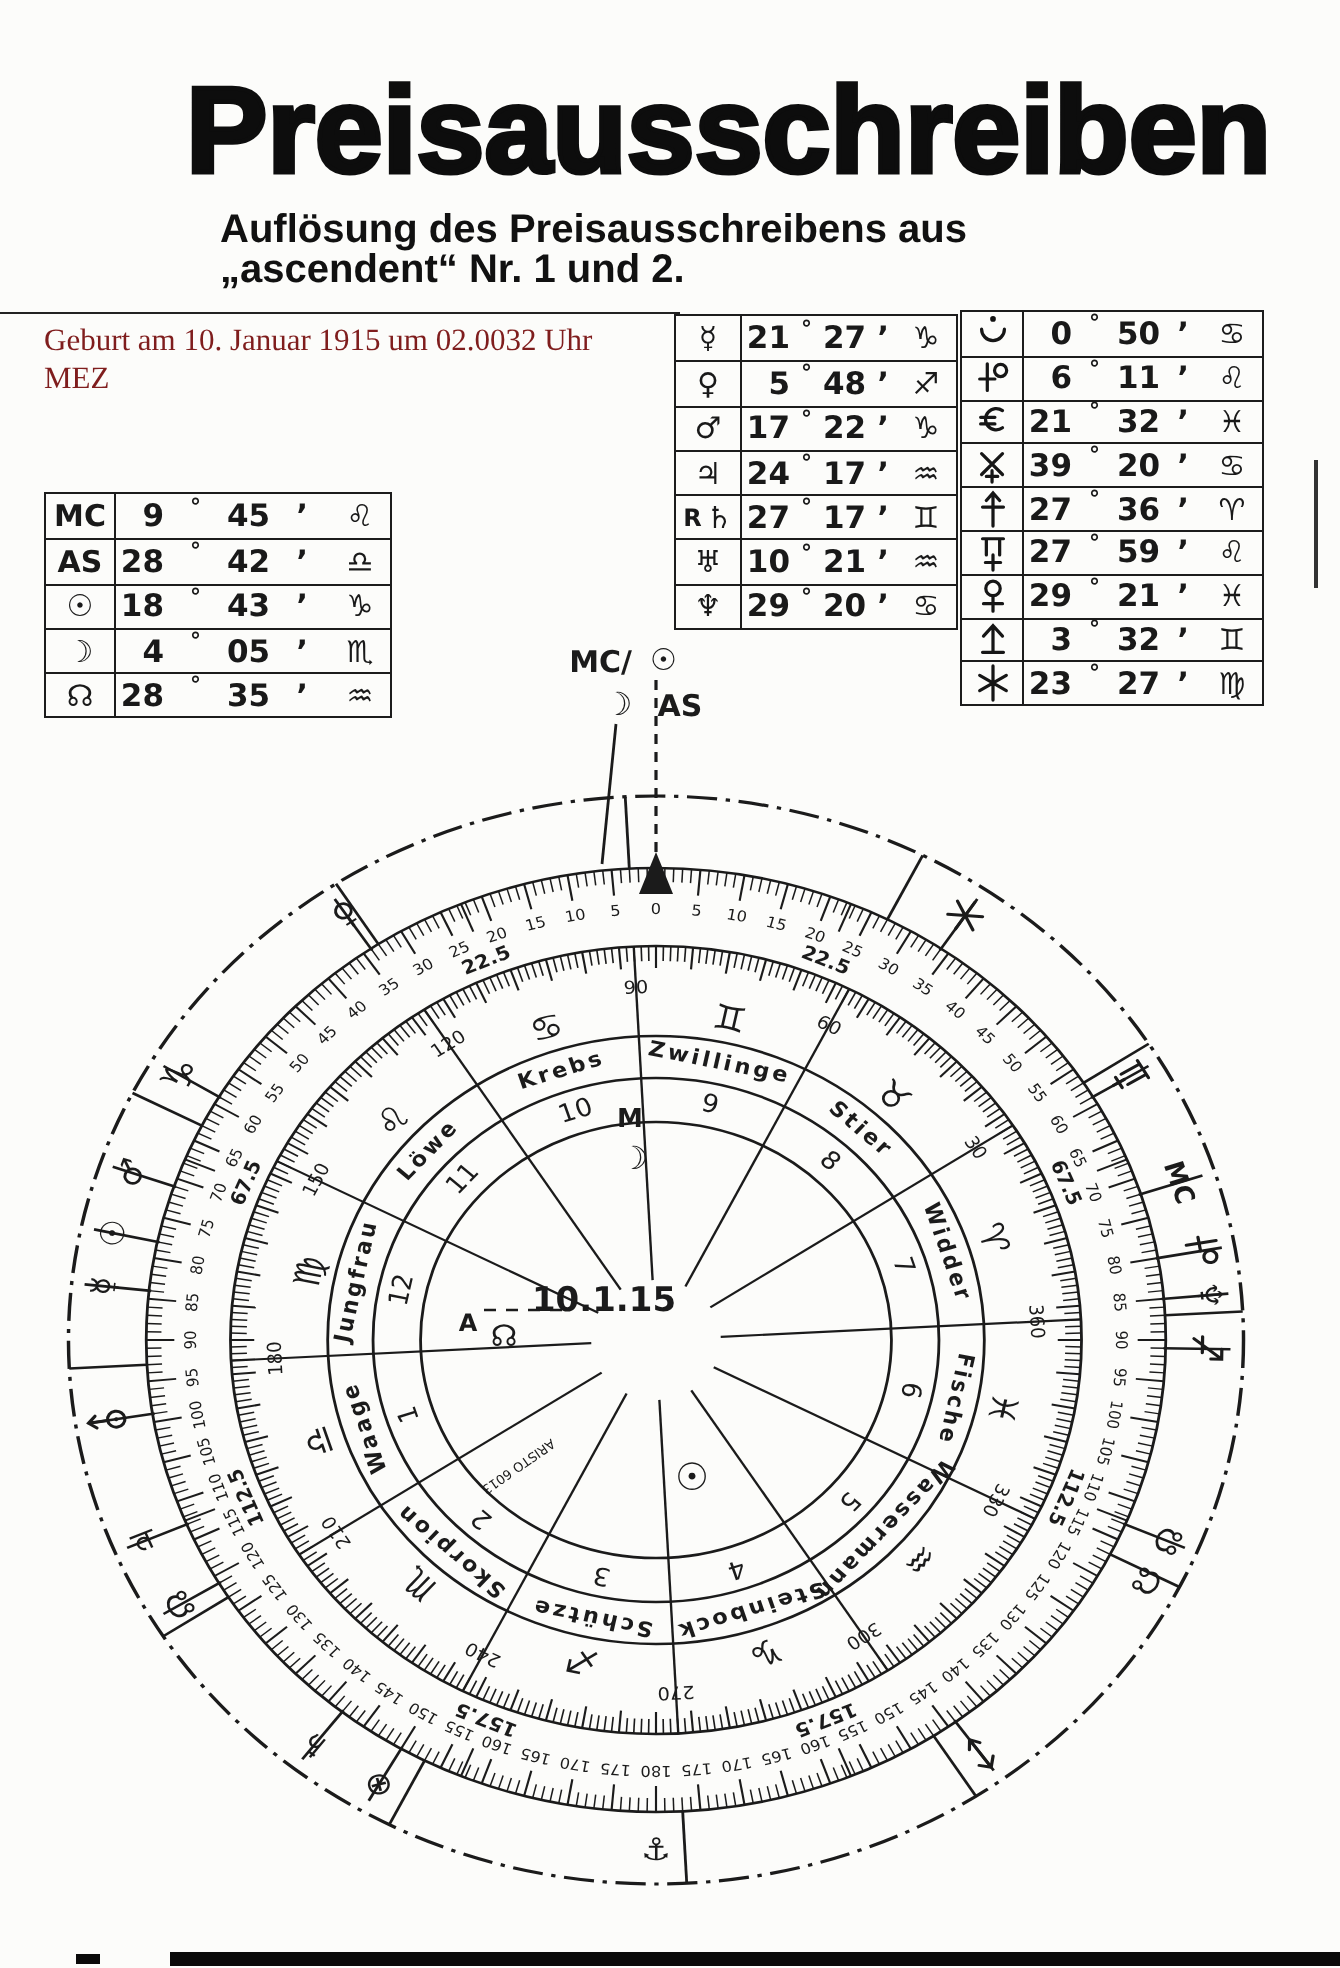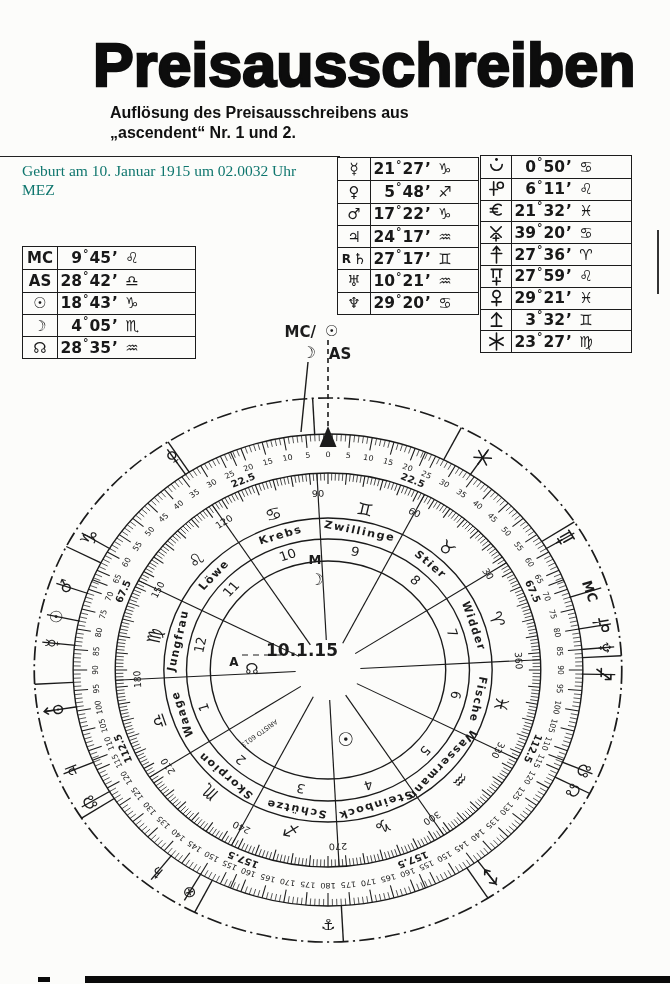--- a/index.html
+++ b/index.html
@@ -3,32 +3,32 @@
 <meta charset="utf-8">
 <style>
   html,body{margin:0;padding:0;background:#e8e8e4;}
   #page{position:relative;width:670px;height:984px;background:#fcfcfa;overflow:hidden;
         font-family:"DejaVu Sans",sans-serif;color:#191919;}
   
   #title{position:absolute;left:93px;top:30px;font-family:"Liberation Sans",sans-serif;
          font-weight:bold;font-size:61px;letter-spacing:0px;color:#0d0d0d;
          -webkit-text-stroke:2.4px #0d0d0d;white-space:nowrap;}
   .sub{position:absolute;left:110px;font-family:"Liberation Sans",sans-serif;
-       font-weight:bold;font-size:16px;color:#111;}
+       font-weight:bold;font-size:20px;color:#111;}
   #sub1{top:104px;} #sub2{top:124px;}
   #hrule{position:absolute;left:0;top:156px;width:340px;height:0;border-top:1.5px solid #222;}
-  .birth{position:absolute;left:22px;font-family:"Liberation Serif",serif;font-size:15.5px;color:#0f766e;}
+  .birth{position:absolute;left:22px;font-family:"Liberation Serif",serif;font-size:15.5px;color:#7f1d1d;}
   #b1{top:162px;} #b2{top:181px;} #b3{top:200px;} #b4{top:224px;}
   
   .tbl{position:absolute;border:1.7px solid #1c1c1c;background:rgba(255,255,255,.0);}
   .trow{display:flex;align-items:center;border-top:1.5px solid #1c1c1c;box-sizing:border-box;}
   .trow:first-child{border-top:none;}
   .c1{display:flex;align-items:center;justify-content:center;border-right:1.5px solid #1c1c1c;
       align-self:stretch;font-size:15px;font-weight:bold;}
-  .c2{flex:1;display:flex;align-items:center;justify-content:flex-start;gap:1px;padding-right:5px;
+  .c2{flex:1;display:flex;align-items:center;justify-content:space-between;gap:1px;padding-right:5px;
       font-size:15.5px;font-weight:bold;}
   .c2 .d{min-width:24px;text-align:right;}
   .c2 .ds{font-size:11px;position:relative;top:-5px;}
   .c2 .ap{margin-right:3px;}
   .c2 .sg{min-width:20px;text-align:center;font-size:15px;}
   .pfx{font-size:12px;margin-right:2px;font-weight:bold;}
   .icon svg{display:block;}
   
   #bottombar{position:absolute;left:85px;top:976px;width:585px;height:7px;background:#0a0a0a;}
   #bottomblob{position:absolute;left:38px;top:977px;width:12px;height:5px;background:#0a0a0a;}

